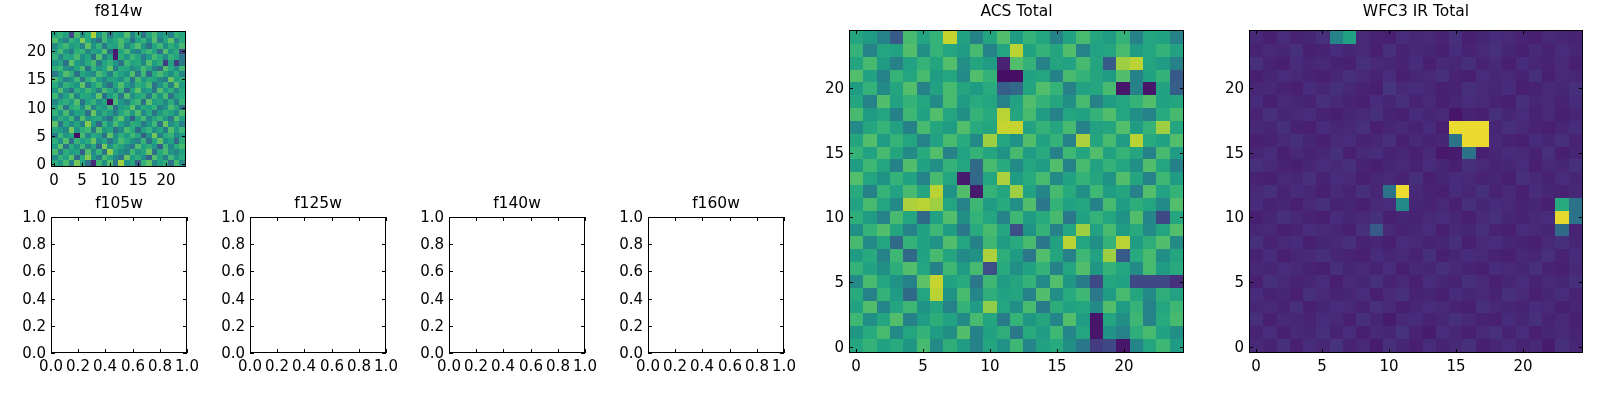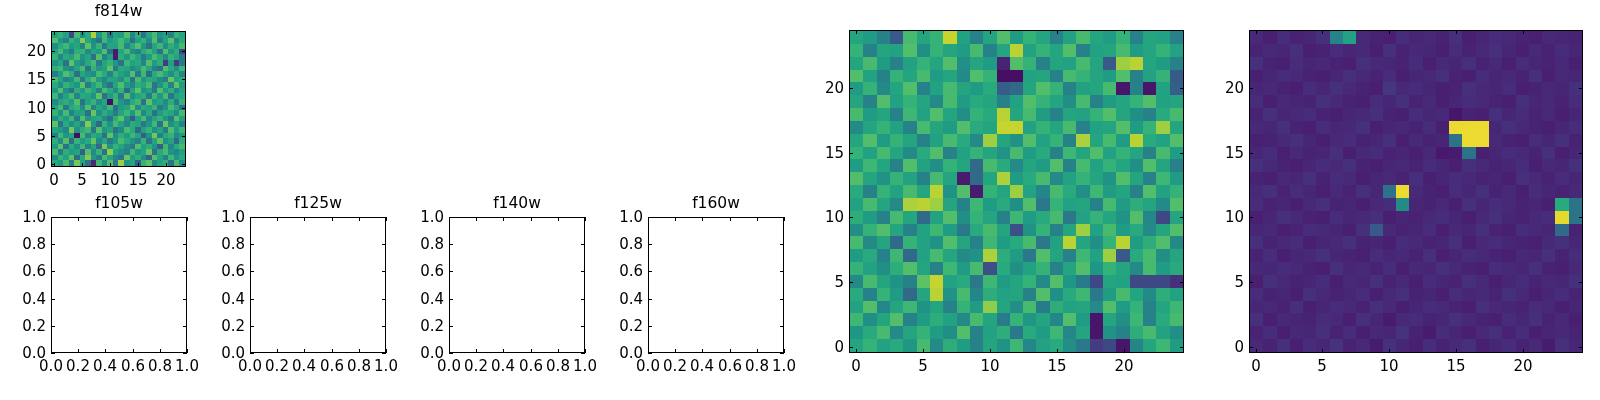--- a/index.html
+++ b/index.html
@@ -823,20 +823,21 @@
       <div class="tick y" style="left: 780px; top: 271px;"></div>
       <div class="ticklabel y" style="left: 643px; top: 271px;">0.6</div>
       <div class="tick y" style="left: 648px; top: 244px;"></div>
       <div class="tick y" style="left: 780px; top: 244px;"></div>
       <div class="ticklabel y" style="left: 643px; top: 244px;">0.8</div>
       <div class="tick y" style="left: 648px; top: 217px;"></div>
       <div class="tick y" style="left: 780px; top: 217px;"></div>
       <div class="ticklabel y" style="left: 643px; top: 217px;">1.0</div>
     </div>
     <div class="panel" style="left: 0px; top: 0px; width: 1600px; height: 400px;">
+      <div class="panel-title" style="left: 849px; width: 335px; top: 4px;">ACS Total</div>
       <div class="axes img-axes" style="left: 849px; top: 30px; width: 335px; height: 323px;">
         <div class="heat" style="grid-template-columns: repeat(25, 1fr); grid-template-rows: repeat(25, 1fr);">
           <span style="background: rgb(36, 165, 128);"></span>
           <span style="background: rgb(32, 156, 132);"></span>
           <span style="background: rgb(39, 129, 137);"></span>
           <span style="background: rgb(56, 90, 136);"></span>
           <span style="background: rgb(71, 186, 112);"></span>
           <span style="background: rgb(36, 165, 128);"></span>
           <span style="background: rgb(53, 178, 120);"></span>
           <span style="background: rgb(198, 212, 48);"></span>
@@ -1484,20 +1485,21 @@
       <div class="tick y" style="left: 1180px; top: 217px;"></div>
       <div class="ticklabel y" style="left: 844px; top: 217px;">10</div>
       <div class="tick y" style="left: 849px; top: 153px;"></div>
       <div class="tick y" style="left: 1180px; top: 153px;"></div>
       <div class="ticklabel y" style="left: 844px; top: 153px;">15</div>
       <div class="tick y" style="left: 849px; top: 88px;"></div>
       <div class="tick y" style="left: 1180px; top: 88px;"></div>
       <div class="ticklabel y" style="left: 844px; top: 88px;">20</div>
     </div>
     <div class="panel" style="left: 0px; top: 0px; width: 1600px; height: 400px;">
+      <div class="panel-title" style="left: 1249px; width: 334px; top: 4px;">WFC3 IR Total</div>
       <div class="axes img-axes" style="left: 1249px; top: 30px; width: 334px; height: 323px;">
         <div class="heat" style="grid-template-columns: repeat(25, 1fr); grid-template-rows: repeat(25, 1fr);">
           <span style="background: rgb(71, 41, 120);"></span>
           <span style="background: rgb(72, 31, 113);"></span>
           <span style="background: rgb(70, 44, 122);"></span>
           <span style="background: rgb(72, 35, 116);"></span>
           <span style="background: rgb(72, 38, 118);"></span>
           <span style="background: rgb(70, 48, 124);"></span>
           <span style="background: rgb(38, 131, 137);"></span>
           <span style="background: rgb(34, 161, 131);"></span>

